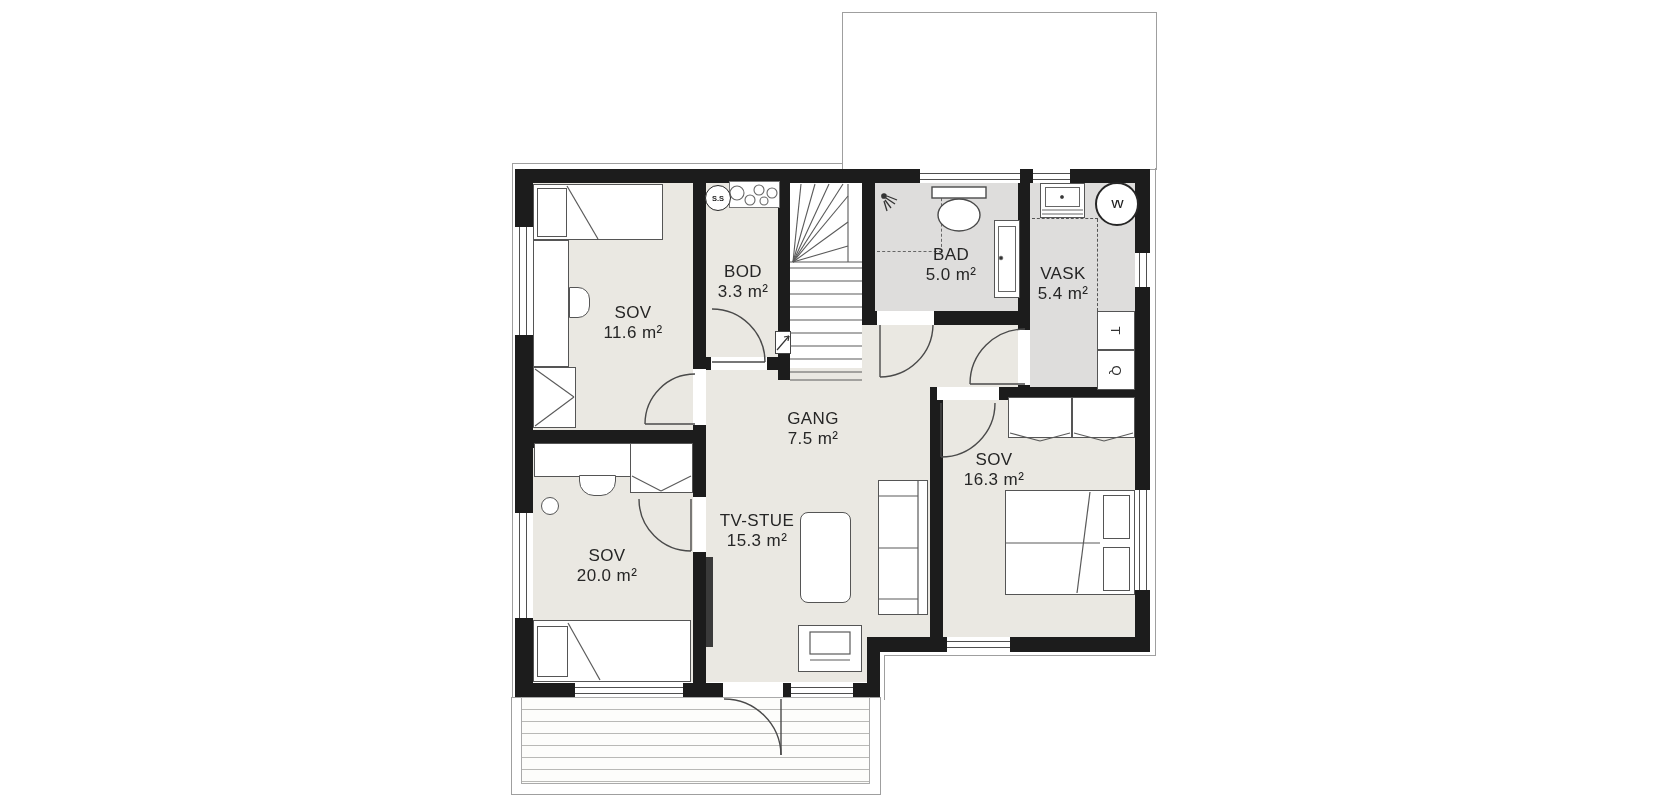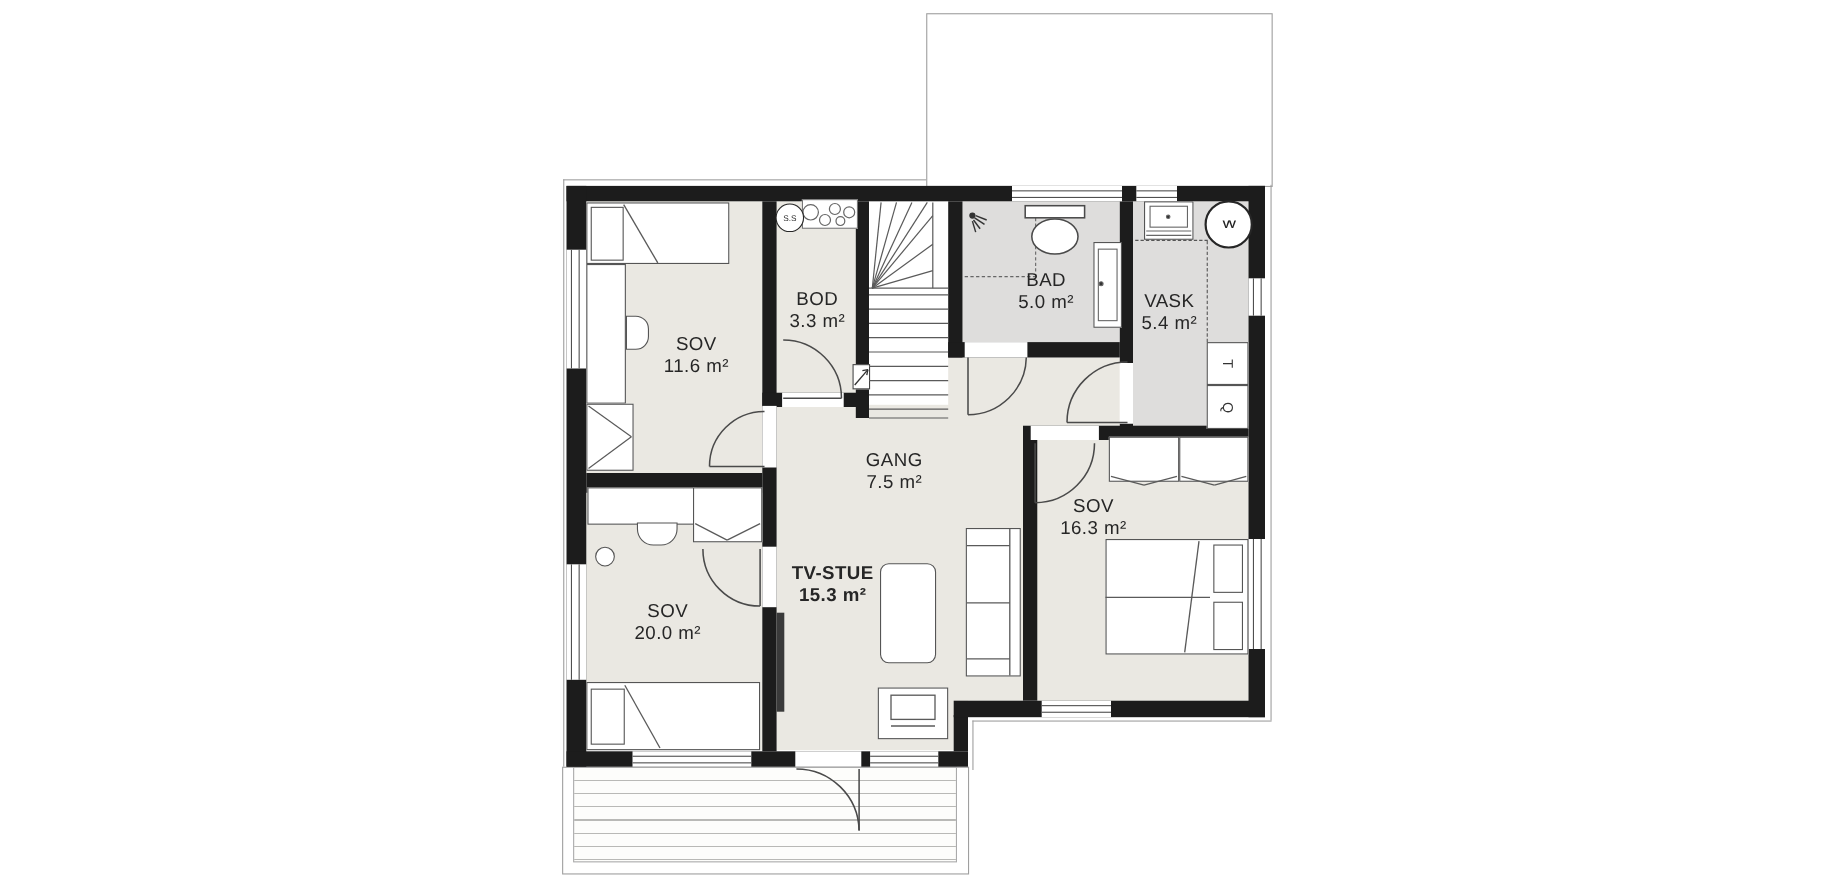--- a/index.html
+++ b/index.html
@@ -147,21 +147,21 @@
   <div class="appl" style="left:1097px;top:311px;width:38px;height:39px;">
       <span>T</span>
     </div>
   <div class="appl" style="left:1097px;top:350px;width:38px;height:40px;">
       <span>Q</span>
     </div>
   <div class="circ" style="left:1095px;top:182px;width:40px;height:40px;font-size:10px;font-weight:bold;letter-spacing:-1px;">
        <span>VV</span>
     </div>
 
-  <div class="circ" style="left:705px;top:185px;width:24px;height:24px;border-width:1.5px;font-size:7.5px;font-weight:normal;">
+  <div class="circ" style="left:705px;top:185px;width:24px;height:24px;border-width:1.5px;font-size:7.5px;font-weight:bold;">
        <span>S.S</span>
     </div>
   <div class="nf" style="left:729px;top:181px;width:51px;height:27px;border:1px solid #777;background:#fff;"></div>
   <div class="nf" style="left:775px;top:331px;width:16px;height:23px;border:1.2px solid #444;background:#fff;z-index:5;"></div>
 
   <svg class="ov" width="1670" height="800" viewBox="0 0 1670 800">
     <g stroke="#4a4a4a" stroke-width="1.4" fill="none">
 
       <g>
         <line x1="645" y1="424" x2="695" y2="424"></line>
@@ -289,21 +289,21 @@
     <span style="display:block">5.0 m²</span>
   </div>
   <div class="label" style="left:1023px;top:244px;width:80px;margin-top:20px;">
     <span style="display:block">VASK</span>
     <span style="display:block">5.4 m²</span>
   </div>
   <div class="label" style="left:763px;top:409px;width:100px;">
     <span style="display:block">GANG</span>
     <span style="display:block">7.5 m²</span>
   </div>
-  <div class="label" style="left:697px;top:511px;width:120px;font-weight:bold;">
+  <div class="label" style="left:697px;top:511px;width:120px;">
     <span style="display:block">TV-STUE</span>
     <span style="display:block">15.3 m²</span>
   </div>
   <div class="label" style="left:934px;top:450px;width:120px;">
     <span style="display:block">SOV</span>
     <span style="display:block">16.3 m²</span>
   </div>
   <div class="label" style="left:547px;top:546px;width:120px;">
     <span style="display:block">SOV</span>
     <span style="display:block">20.0 m²</span>

